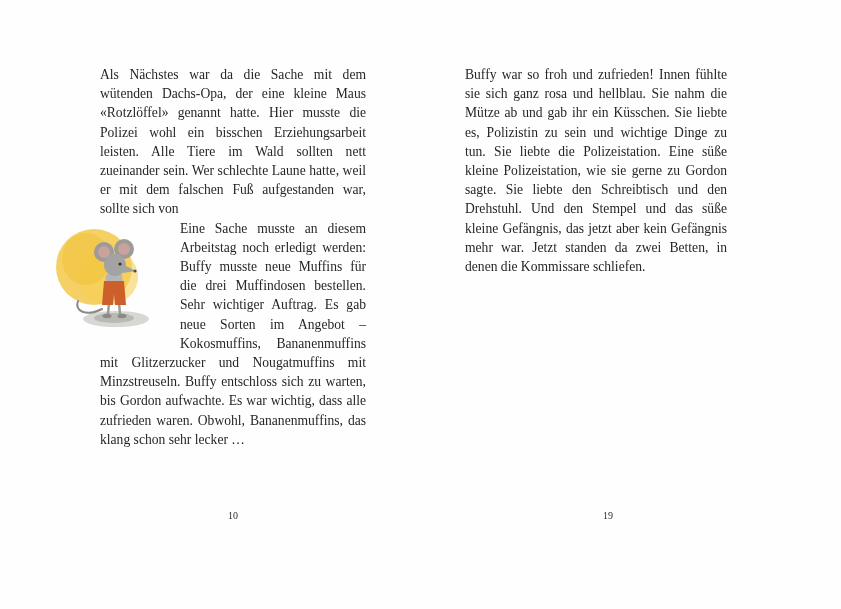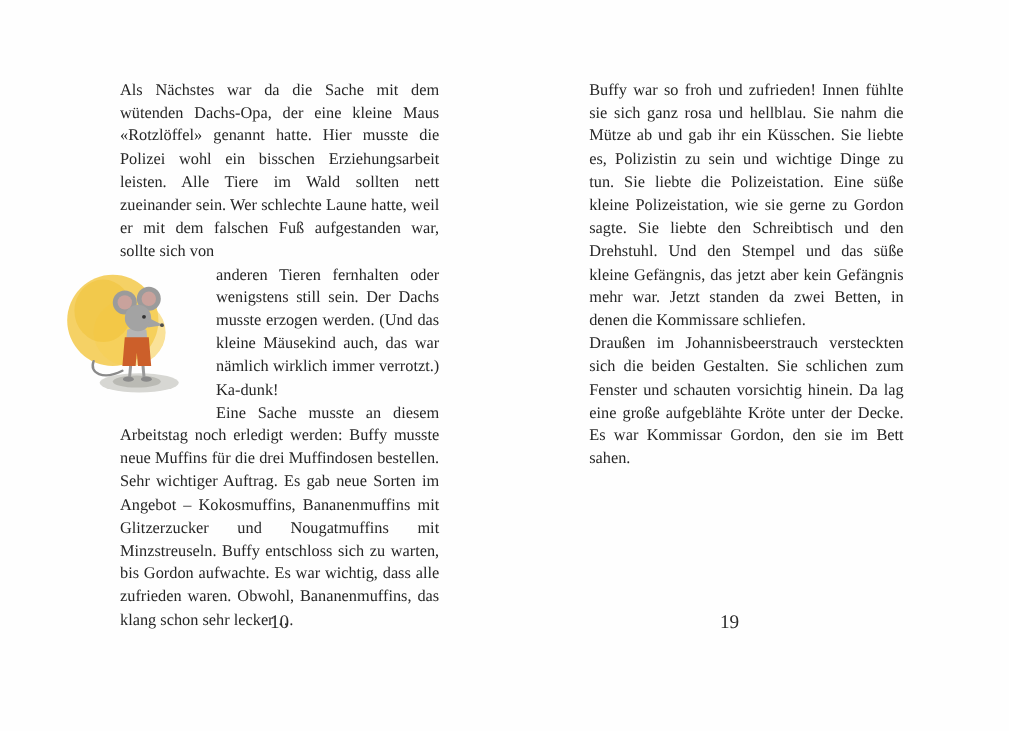--- a/index.html
+++ b/index.html
@@ -19,39 +19,39 @@
   .text-col {
     position: absolute;
     top: 65px;
     font-size: 13.6px;
     line-height: 19.2px;
     text-align: justify;
     hyphens: auto;
     -webkit-hyphens: auto;
   }
   .col-left  { left: 100px; width: 266px; }
-  .col-right { left: 491px; width: 262px; }
+  .col-right { left: 465px; width: 262px; }
   .text-col p { margin: 0; padding: 0; }
   .illu-float {
     float: left;
     width: 80px;
     height: 116px;
     position: relative;
   }
   .illu-float svg {
     position: absolute;
     left: -48px;
     top: -4px;
     overflow: visible;
   }
   .page-number {
     position: absolute;
     top: 510px;
     text-align: center;
-    font-size: 16px;
+    font-size: 10px;
     color: #2c2c2c;
   }
   .pn-left  { left: 100px; width: 266px; }
   .pn-right { left: 477px; width: 262px; }
 </style>
 </head>
 <body>
 
 <div class="spread">
 
@@ -83,26 +83,24 @@
         <circle cx="52" cy="37" r="6" fill="#c9a29c"></circle>
         <circle cx="72" cy="34" r="10" fill="#9b9b9b"></circle>
         <circle cx="72" cy="34" r="6" fill="#c9a29c"></circle>
 
         <circle cx="63" cy="50" r="11" fill="#a3a3a3"></circle>
         <path d="M72 50 L84 56 L71 58 Z" fill="#a3a3a3"></path>
         <circle cx="83" cy="56" r="1.6" fill="#4d4d4d"></circle>
         <circle cx="68" cy="49" r="1.6" fill="#333333"></circle>
       </svg>
     </div>
-    <p>anderen Tieren fernhalten oder wenigstens still sein. Der Dachs musste erzogen werden. (Und das kleine Mäusekind auch, das war nämlich wirklich immer verrotzt.) Ka-dunk!</p>
 
     <p>Eine Sache musste an diesem Arbeitstag noch erledigt werden: Buffy musste neue Muffins für die drei Muffindosen bestellen. Sehr wichtiger Auftrag. Es gab neue Sorten im Angebot – Kokosmuffins, Bananenmuffins mit Glitzerzucker und Nougatmuffins mit Minzstreuseln. Buffy entschloss sich zu warten, bis Gordon aufwachte. Es war wichtig, dass alle zufrieden waren. Obwohl, Bananenmuffins, das klang schon sehr lecker …</p>
   </div>
 
   <div class="text-col col-right">
     <p>Buffy war so froh und zufrieden! Innen fühlte sie sich ganz rosa und hellblau. Sie nahm die Mütze ab und gab ihr ein Küsschen. Sie liebte es, Polizistin zu sein und wichtige Dinge zu tun. Sie liebte die Polizeistation. Eine süße kleine Polizeistation, wie sie gerne zu Gordon sagte. Sie liebte den Schreibtisch und den Drehstuhl. Und den Stempel und das süße kleine Gefängnis, das jetzt aber kein Gefängnis mehr war. Jetzt standen da zwei Betten, in denen die Kommissare schliefen.</p>
-    <p>Draußen im Johannisbeerstrauch versteckten sich die beiden Gestalten. Sie schlichen zum Fenster und schauten vorsichtig hinein. Da lag eine große aufgeblähte Kröte unter der Decke. Es war Kommissar Gordon, den sie im Bett sahen.</p>
   </div>
 
   <div class="page-number pn-left">10</div>
   <div class="page-number pn-right">19</div>
 
 </div>
 
 </body></html>

